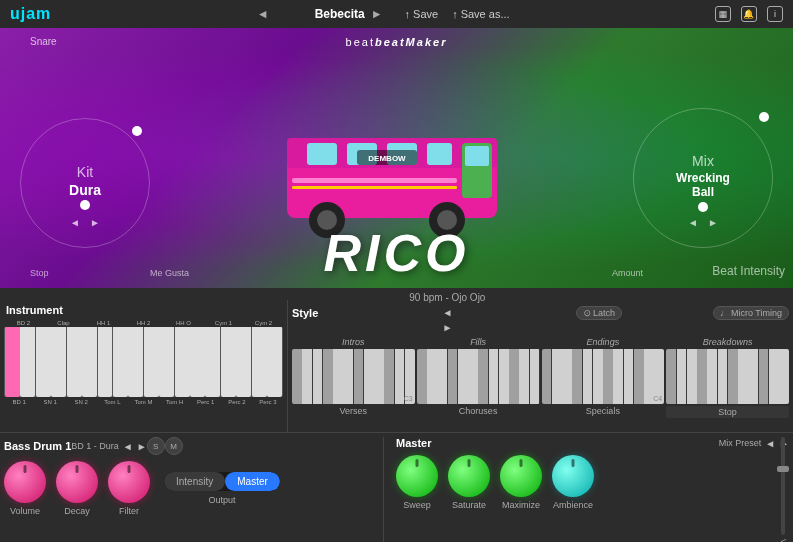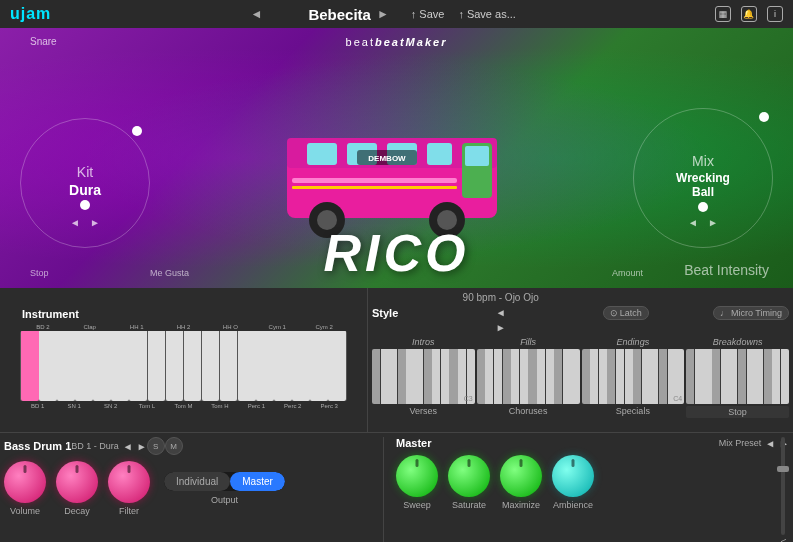--- a/index.html
+++ b/index.html
@@ -27,21 +27,21 @@
       font-size: 16px;
       letter-spacing: 1px;
     }
     #nav-center {
       display: flex;
       align-items: center;
       gap: 6px;
     }
     #preset-name {
       color: #fff;
-      font-size: 15px;
+      font-size: 12px;
       font-weight: 600;
       padding-left: 40px;
     }
     .nav-arrow {
       color: #aaa;
       font-size: 12px;
       cursor: pointer;
     }
     #top-actions {
       display: flex;
@@ -152,23 +152,23 @@
     #amount-label {
       position: absolute;
       bottom: 10px;
       right: 150px;
       color: rgba(255,255,255,0.6);
       font-size: 9px;
     }
     #beatintensity-label {
       position: absolute;
       bottom: 10px;
-      right: 24px;
+      right: 8px;
       color: rgba(255,255,255,0.6);
-      font-size: 14px;
+      font-size: 12px;
     }
 
     
     .small-dot {
       width: 10px;
       height: 10px;
       border-radius: 50%;
       background: #fff;
       position: absolute;
     }
@@ -223,23 +223,24 @@
     }
 
     
     #instrument-style-row {
       display: flex;
       height: 145px;
       border-bottom: 1px solid #444;
     }
 
     #instrument-section {
-      width: 368px;
+      width: 288px;
       border-right: 1px solid #444;
-      padding: 20px;
+      padding: 4px;
+      margin-top: 12px;
     }
     #instrument-title {
       color: #fff;
       font-size: 11px;
       font-weight: 700;
       margin-bottom: 4px;
       padding-left: 2px;
     }
 
     
@@ -833,21 +834,21 @@
               <div class="knob-label">Decay</div>
             </div>
             <div class="knob-item">
               <div class="knob knob-pink"></div>
               <div class="knob-label">Filter</div>
             </div>
           </div>
 
         <div id="output-section" style="padding-top:0;margin-left:8px">
           <div class="toggle-group">
-            <button class="toggle-btn inactive-dark">Individual</button>
+            <button class="toggle-btn inactive-dark">Intensity</button>
             <button class="toggle-btn active">Master</button>
           </div>
           <div class="output-label">Output</div>
         </div>
       </div>
     </div>
 
     <div id="master-section">
       <div id="master-header">
         <span id="master-title">Master</span>

